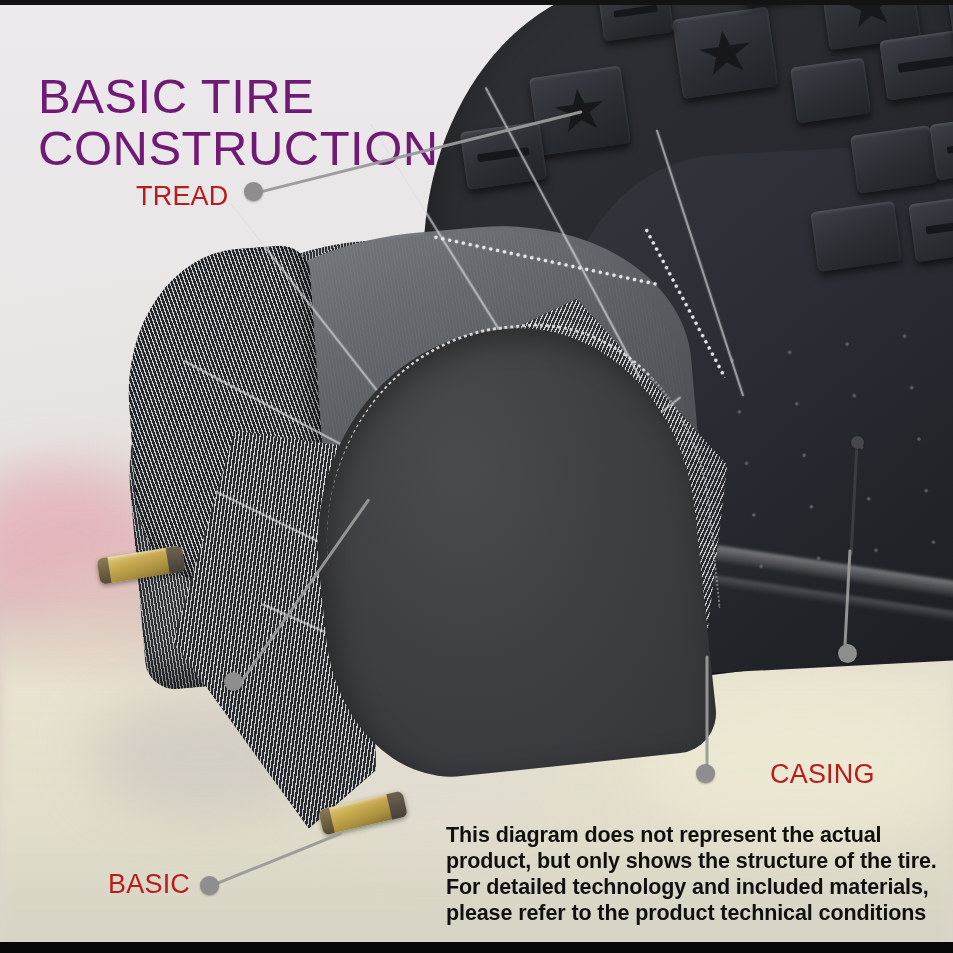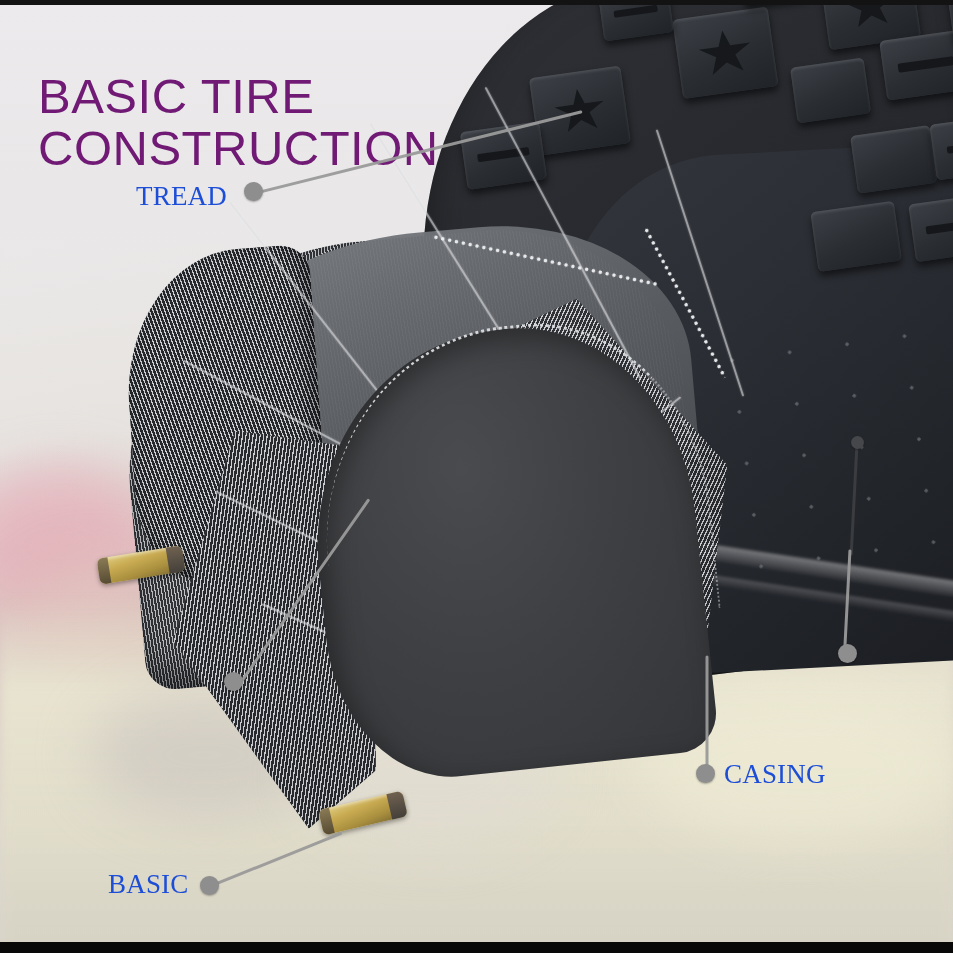--- a/index.html
+++ b/index.html
@@ -163,22 +163,22 @@
     position:absolute;right:0;top:0;width:16px;height:100%;
     background:linear-gradient(180deg,#6f6150,#44403a);border-radius:0 6px 6px 0;
   }
   .bead .cap-l{
     position:absolute;left:0;top:0;width:11px;height:100%;
     background:linear-gradient(180deg,#8a7b55,#564b33);border-radius:6px 0 0 6px;
   }
 
   
   .label{
-    position:absolute;color:#1d4ed8;letter-spacing:.2px;white-space:pre-line;
-    font-size:27px;line-height:33px;font-family:Liberation Serif, serif;
+    position:absolute;color:#b91c1c;letter-spacing:.2px;white-space:pre-line;
+    font-size:27px;line-height:33px;
   }
   .dot{
     position:absolute;width:19px;height:19px;border-radius:50%;
     background:#8e8e8e;box-shadow:0 1px 2px rgba(0,0,0,.3);
   }
   .dot.sm{width:13px;height:13px;background:#6d6d6d;}
   .lead{position:absolute;background:#9a9a9a;height:3px;transform-origin:0 50%;border-radius:2px;opacity:.95;}
   .lead.dark{background:#3c3d40;}
 
   .disclaimer{
@@ -274,18 +274,19 @@
   <div class="dot" style="left:200px;top:876px;"></div>
   <div class="label" style="left:108px;top:868px;">BASIC</div>
 
   <div class="lead dark" style="left:857px;top:442px;width:112px;transform:rotate(93deg);"></div>
   <div class="lead" style="left:850px;top:548px;width:108px;transform:rotate(93deg);"></div>
   <div class="dot sm" style="left:851px;top:436px;background:#45474b;"></div>
   <div class="dot" style="left:838px;top:644px;"></div>
 
   <div class="lead" style="left:707px;top:654px;width:120px;transform:rotate(90deg);"></div>
   <div class="dot" style="left:696px;top:764px;"></div>
-  <div class="label" style="left:724px;top:758px;">CASING</div>
-
+  <div class="label" style="left:770px;top:758px;">CASING</div>
+
+  <div class="disclaimer">This diagram does not represent the actual product, but only shows the structure of the tire. For detailed technology and included materials, please refer to the product technical conditions</div>
 
   <div class="bar-top"></div>
   <div class="bar-bottom"></div>
 </div>
 
 </body></html>

